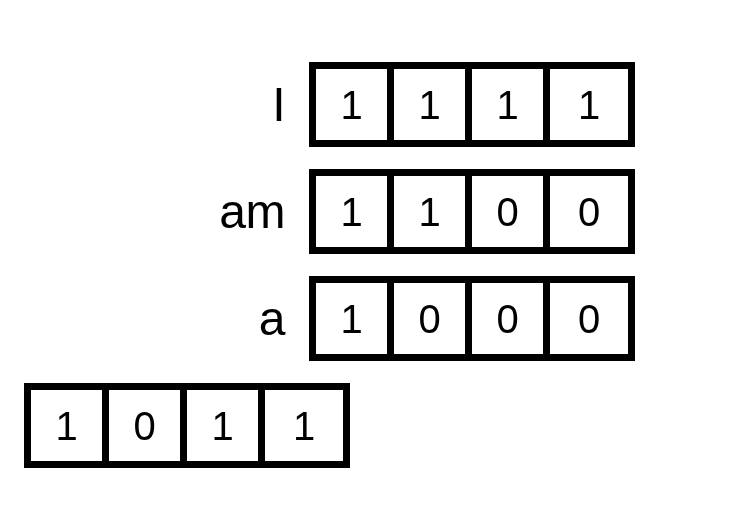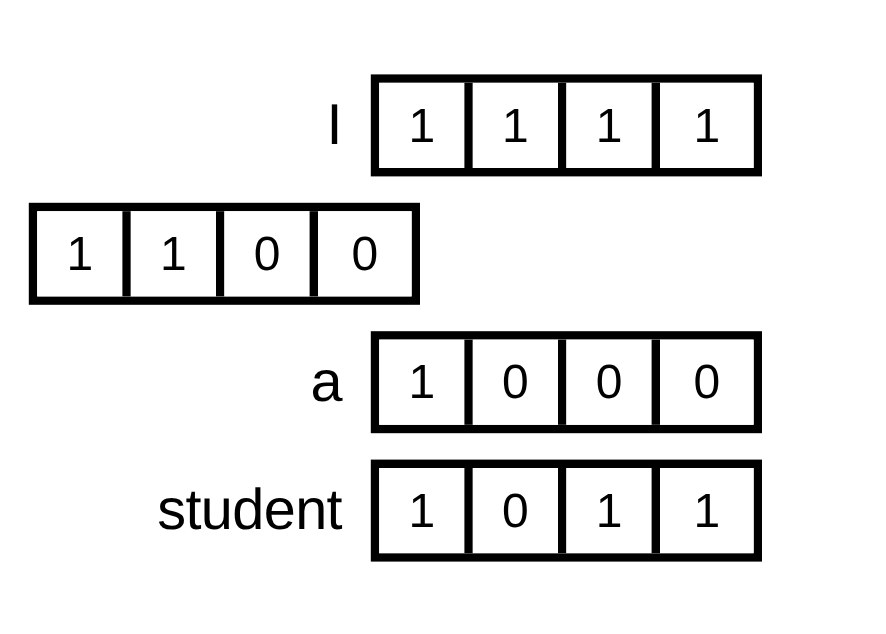--- a/index.html
+++ b/index.html
@@ -87,40 +87,40 @@
       <div class="row-label">I</div>
       <div class="row-vector">
         <div class="vector-cell">1</div>
         <div class="vector-cell">1</div>
         <div class="vector-cell">1</div>
         <div class="vector-cell">1</div>
       </div>
     </div>
 
     <div class="matrix-row">
+      <div class="row-label">am</div>
       <div class="row-vector">
         <div class="vector-cell">1</div>
         <div class="vector-cell">1</div>
         <div class="vector-cell">0</div>
         <div class="vector-cell">0</div>
       </div>
     </div>
 
     <div class="matrix-row">
       <div class="row-label">a</div>
       <div class="row-vector">
         <div class="vector-cell">1</div>
         <div class="vector-cell">0</div>
         <div class="vector-cell">0</div>
         <div class="vector-cell">0</div>
       </div>
     </div>
 
     <div class="matrix-row">
-      <div class="row-label">student</div>
       <div class="row-vector">
         <div class="vector-cell">1</div>
         <div class="vector-cell">0</div>
         <div class="vector-cell">1</div>
         <div class="vector-cell">1</div>
       </div>
     </div>
 
   </div>
 </div>

